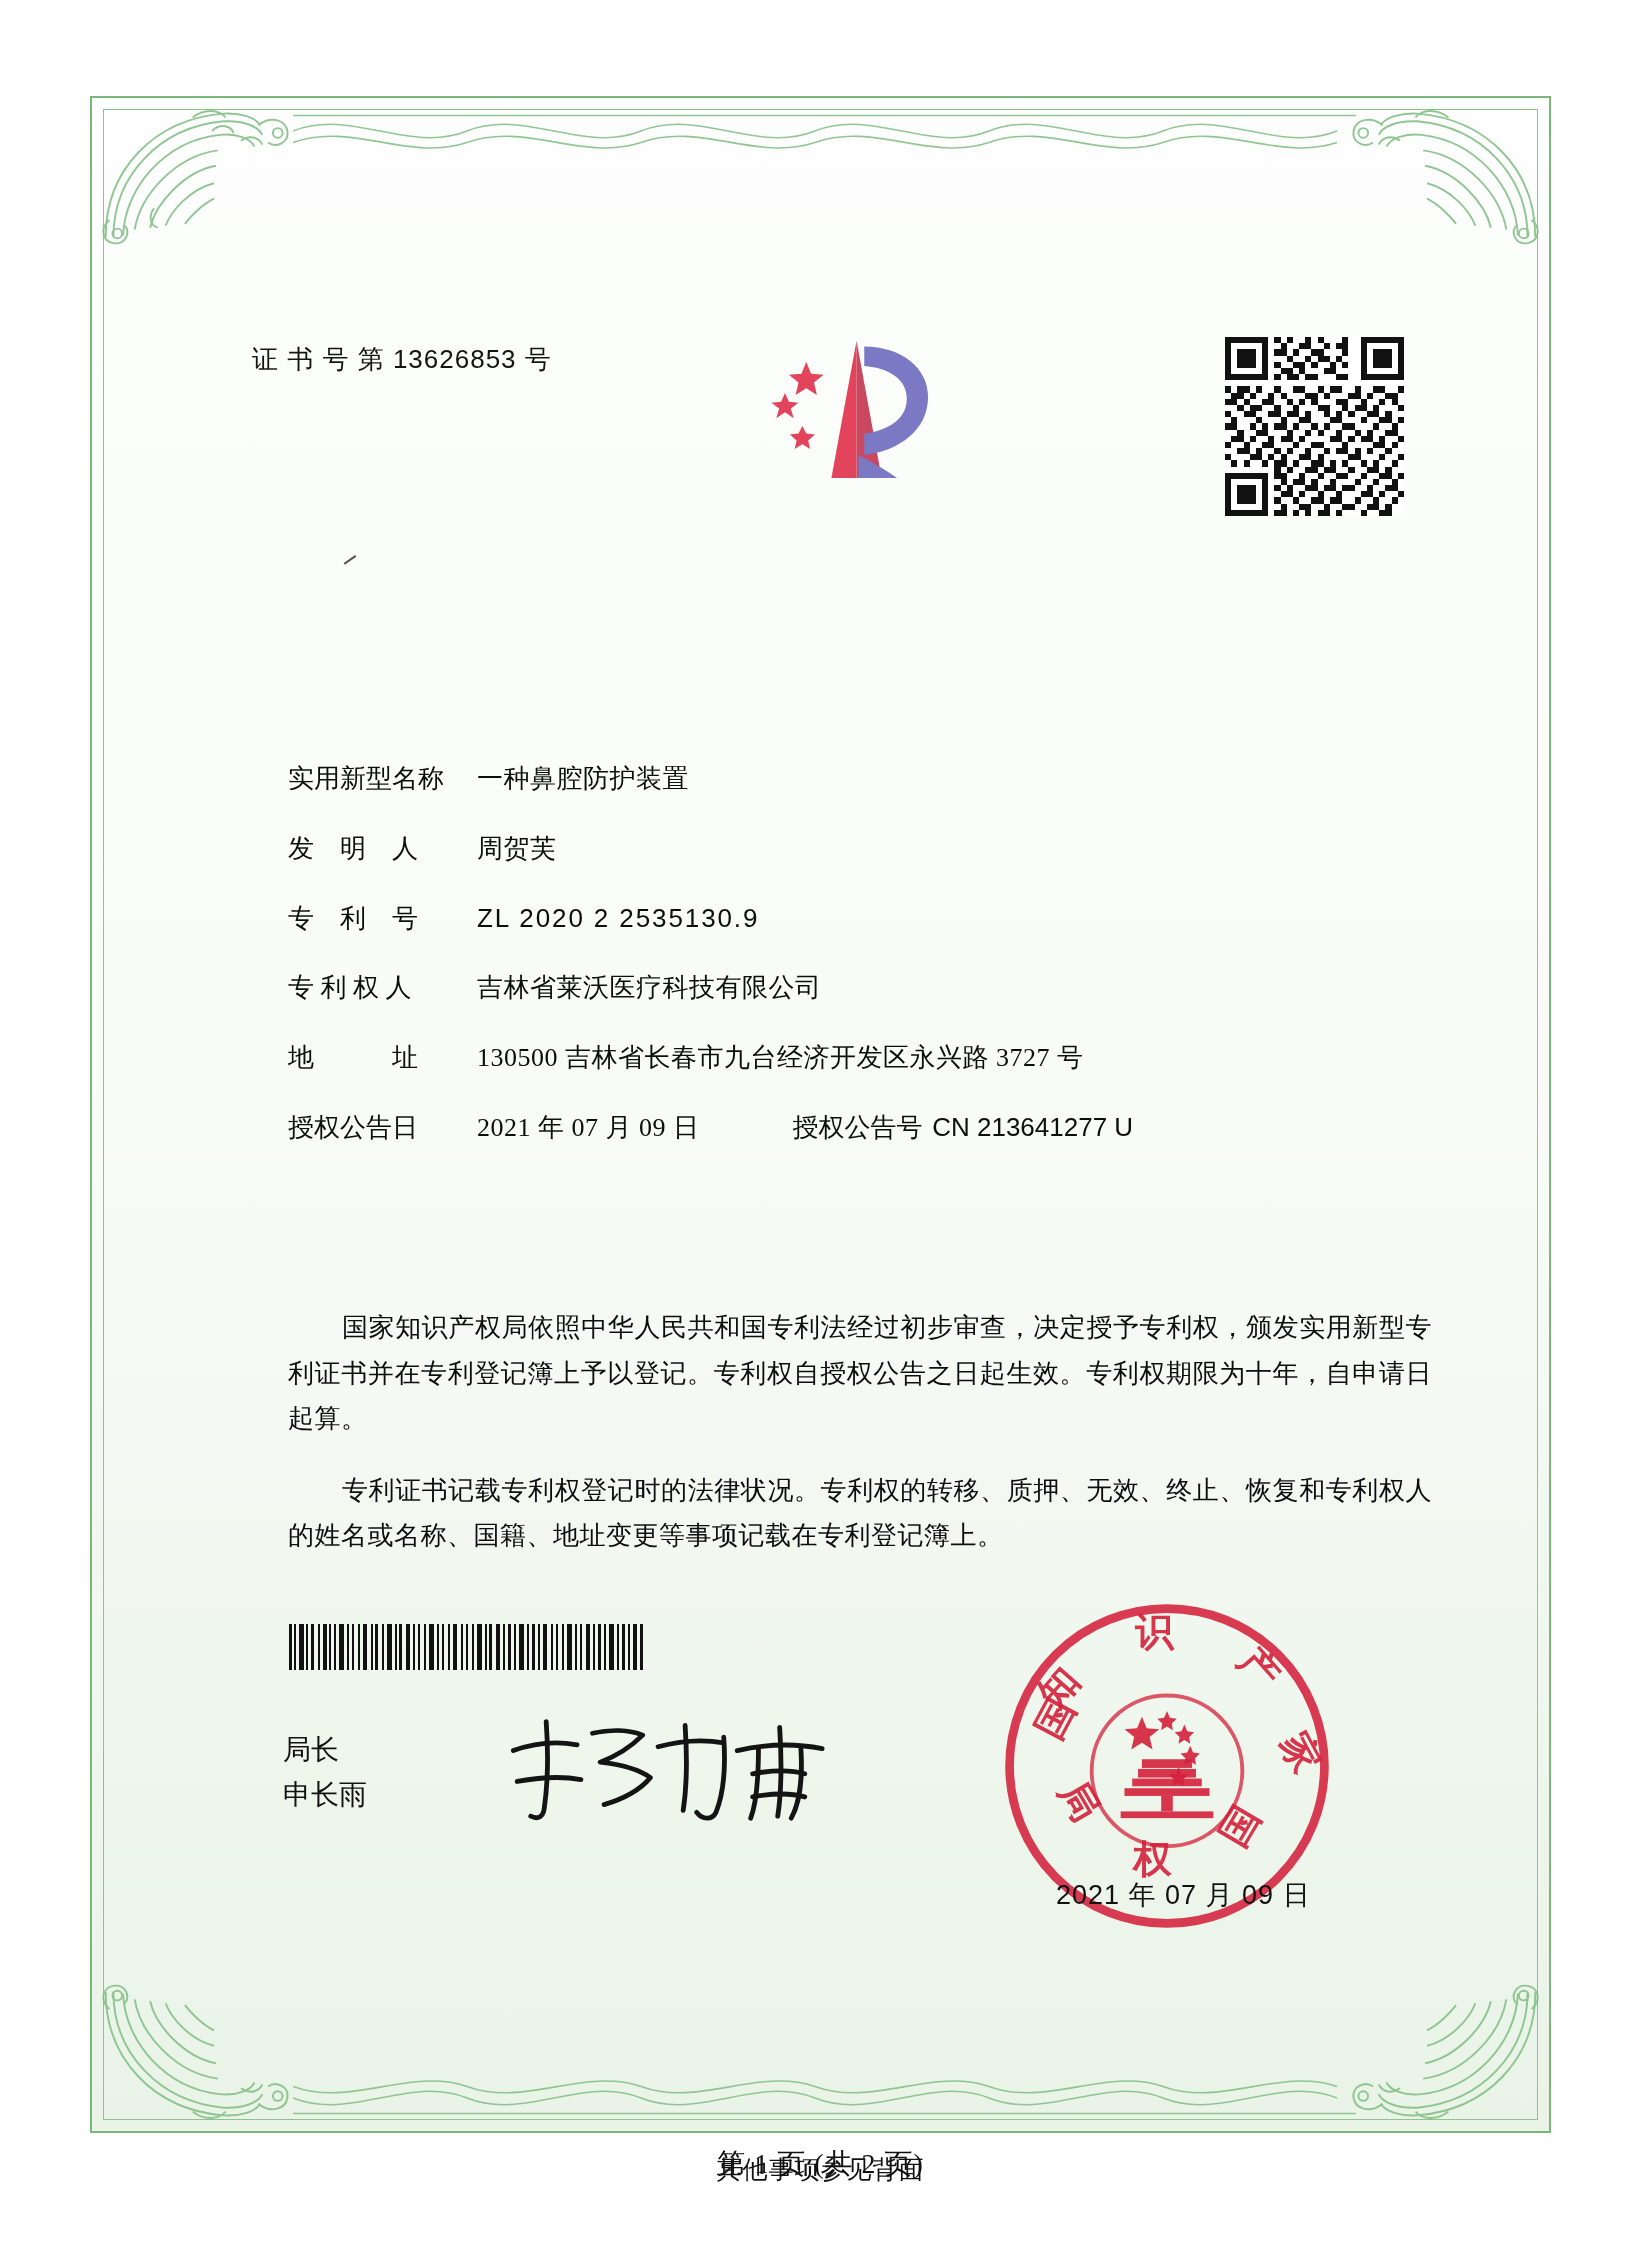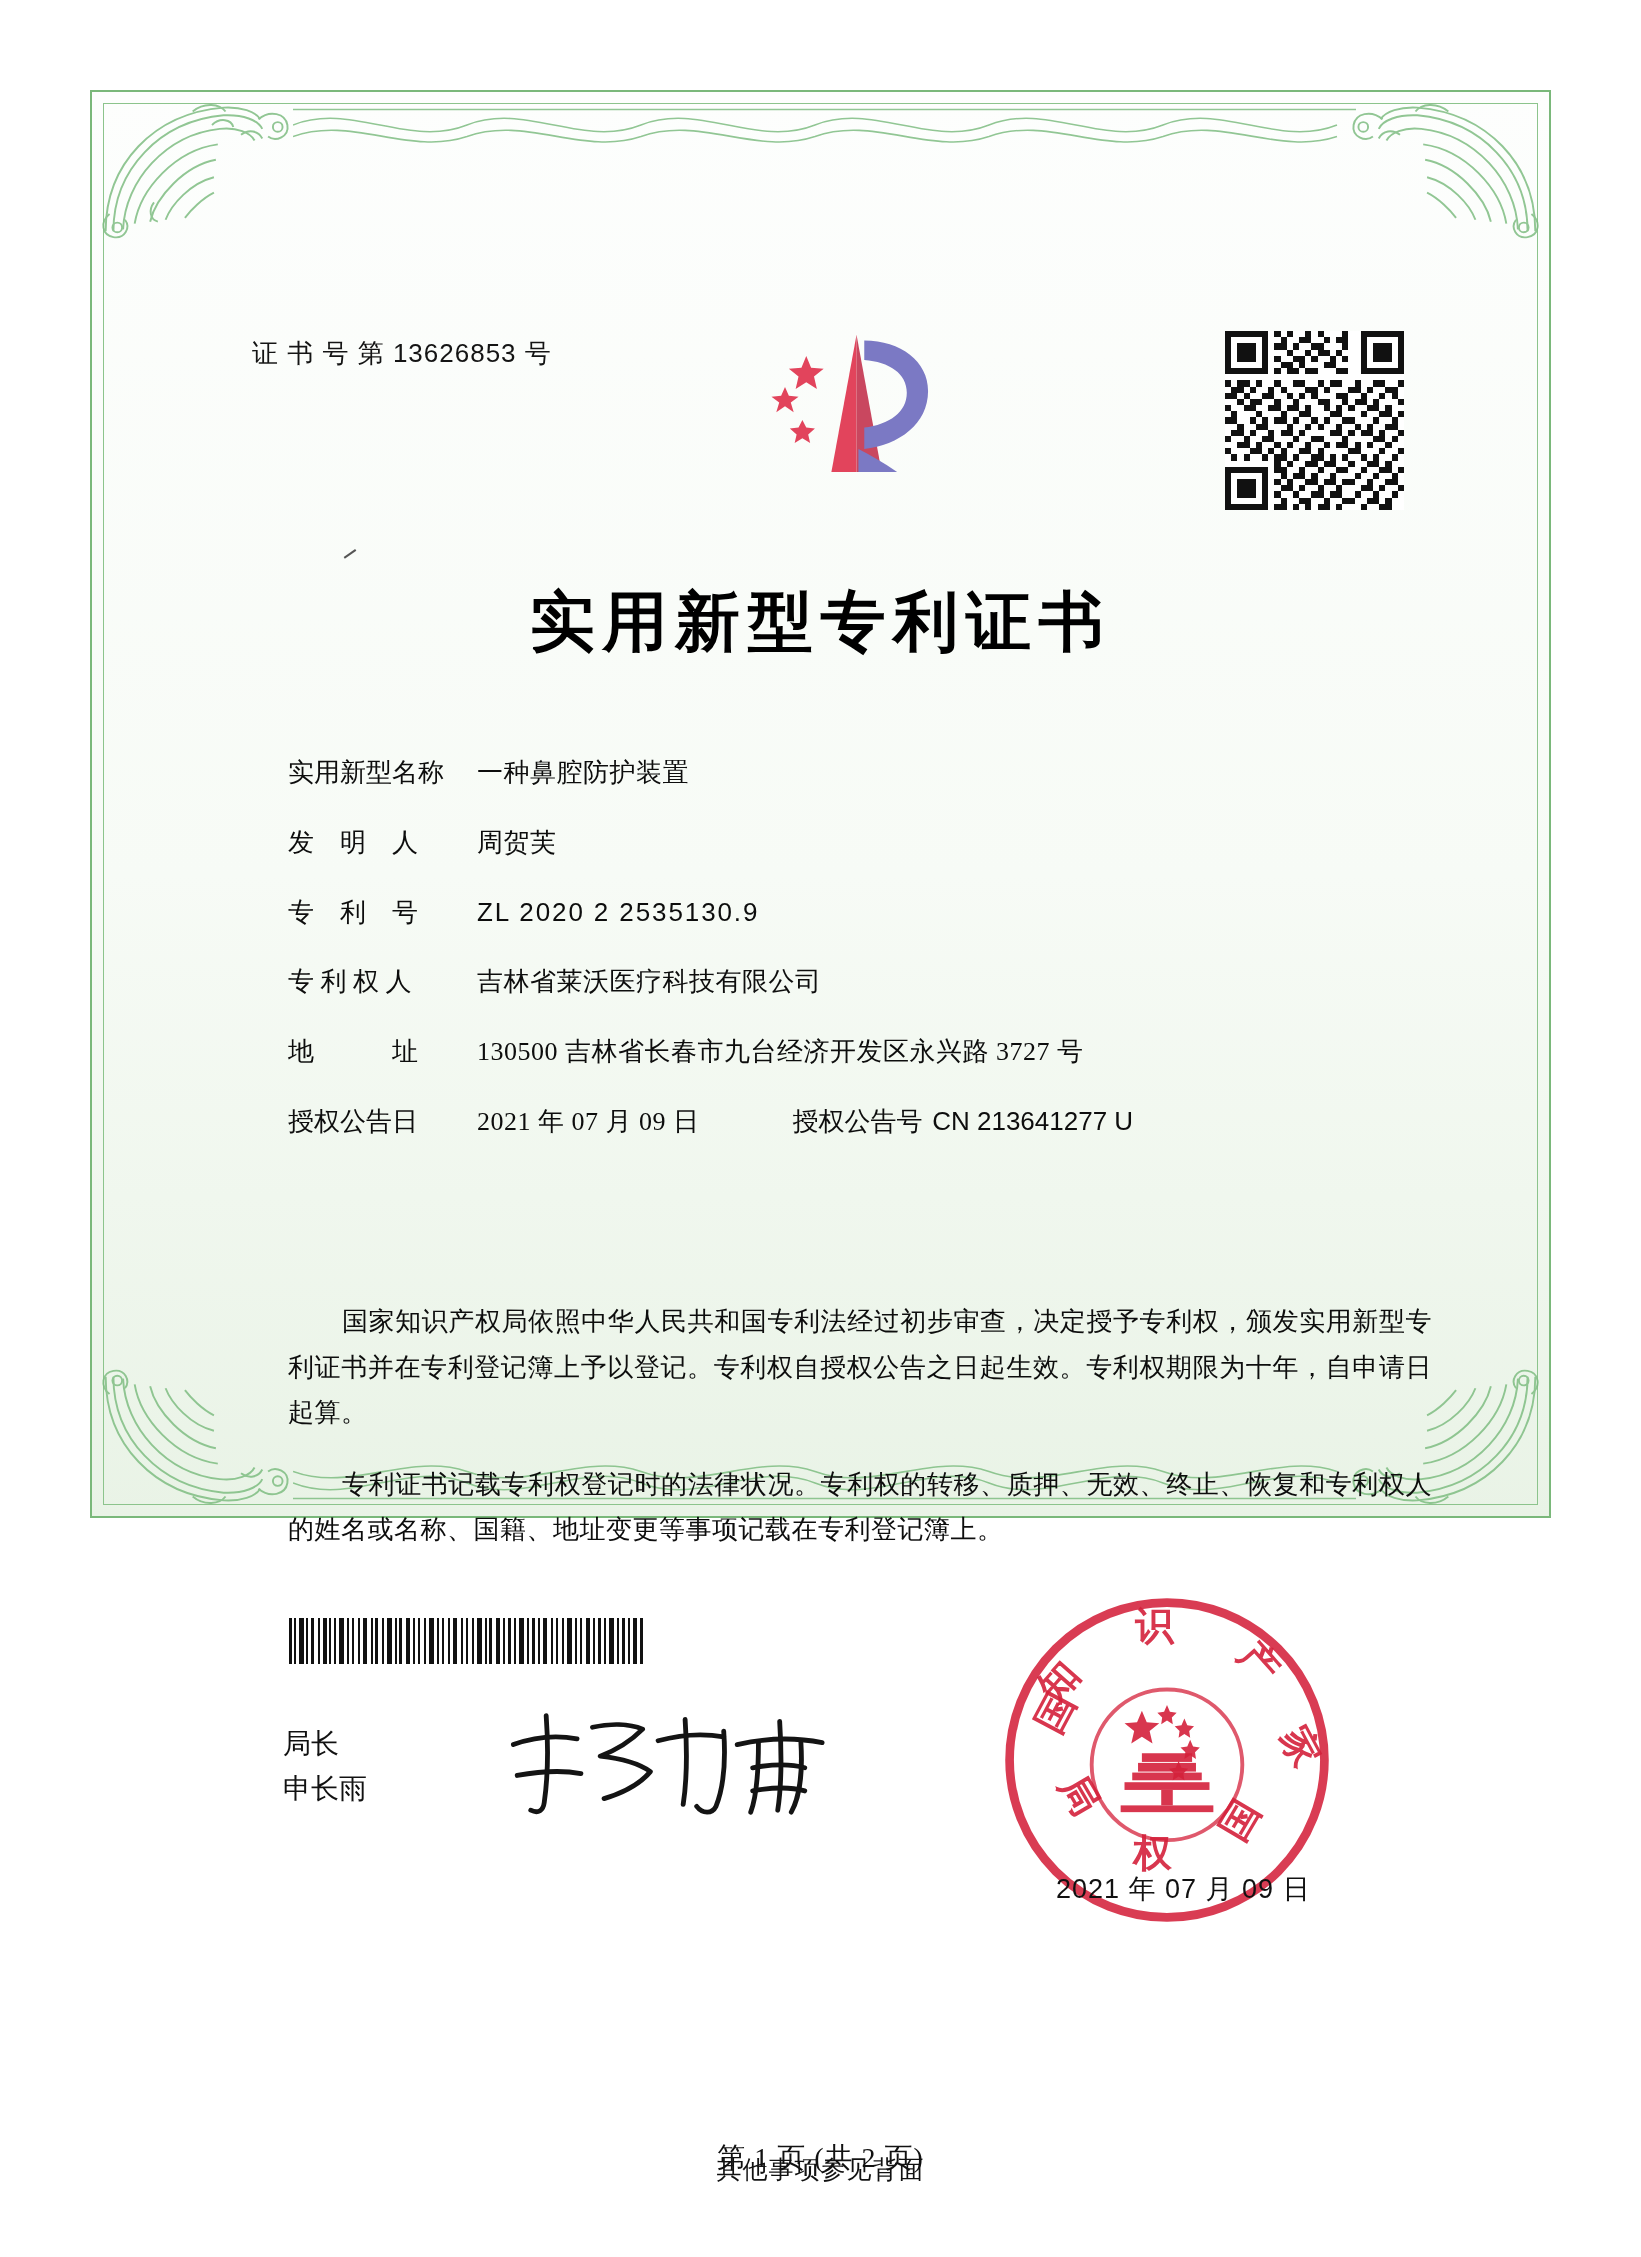--- a/index.html
+++ b/index.html
@@ -20,23 +20,23 @@
     left: 0; top: 0;
     width: 1641px;
     height: 2257px;
     background: #ffffff;
   }
 
   
   .sheet {
     position: absolute;
     left: 90px;
-    top: 90px;
+    top: 96px;
     width: 1461px;
-    height: 1428px;
+    height: 2037px;
     background: linear-gradient(to bottom, #fdfefd 0%, #f7fbf6 55%, #e9f3e6 100%);
     box-sizing: border-box;
   }
 
   .border-outer {
     position: absolute;
     left: 0; top: 0; right: 0; bottom: 0;
     border: 2.9px solid #7ab87a;
     box-sizing: border-box;
   }
@@ -581,21 +581,20 @@
         <rect x="8" y="28" width="2" height="1"></rect>
           <rect x="11" y="28" width="1" height="1"></rect>
           <rect x="13" y="28" width="1" height="1"></rect>
           <rect x="15" y="28" width="2" height="1"></rect>
           <rect x="18" y="28" width="1" height="1"></rect>
           <rect x="22" y="28" width="1" height="1"></rect>
           <rect x="25" y="28" width="2" height="1"></rect>
       </g>
     </svg>
 
-    <div class="title">实用新型专利证书</div>
 
     <div class="fields">
       <div class="frow">
         <span class="flabel">实用新型名称</span>
         <span class="fvalue">一种鼻腔防护装置</span>
       </div>
       <div class="frow">
         <span class="flabel">发　明　人</span>
         <span class="fvalue">周贺芙</span>
       </div>

